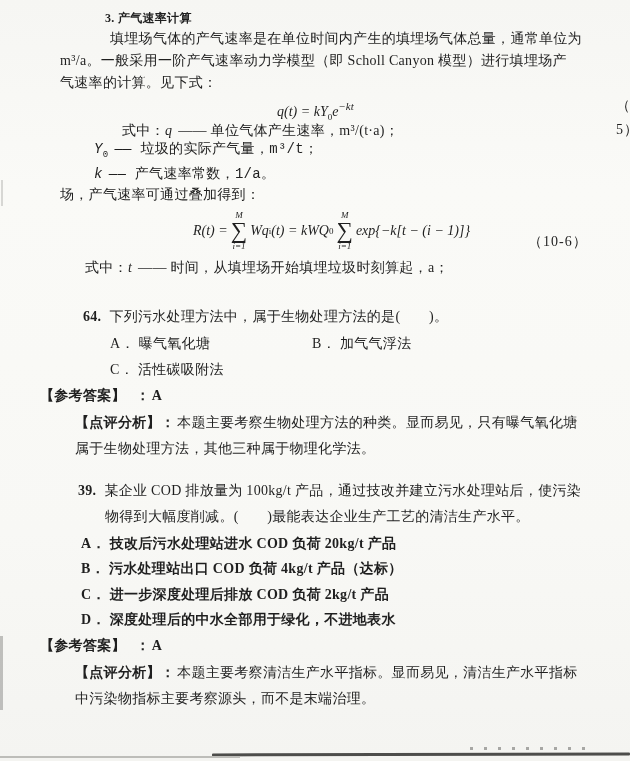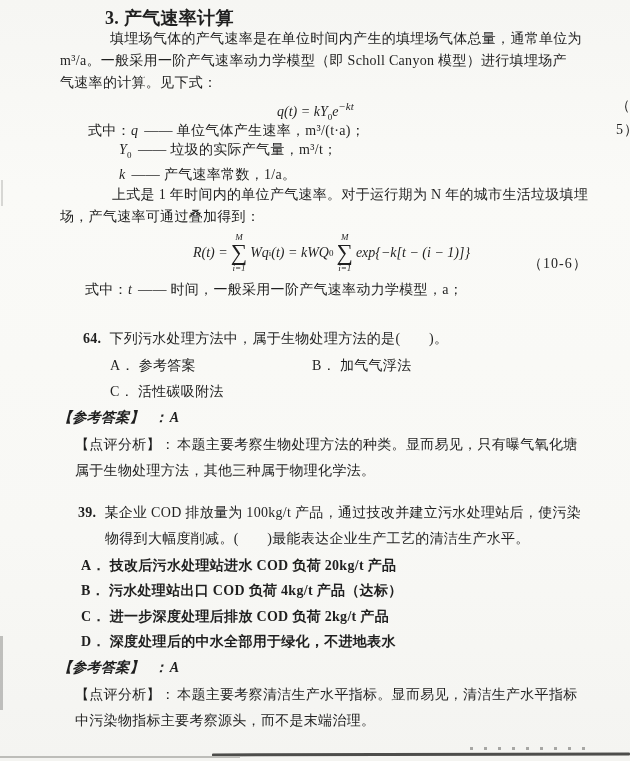--- a/index.html
+++ b/index.html
@@ -6,21 +6,21 @@
   body{
     width:630px;height:761px;overflow:hidden;
     font-family:"Liberation Serif","DejaVu Serif",serif;
     background:#e9e9e7;
   }
   .page{
     position:relative;width:630px;height:761px;overflow:hidden;
     background:linear-gradient(180deg,#f6f6f3 0%,#fafaf7 25%,#f8f8f5 70%,#f4f4f1 100%);
     color:#1f1f1f;font-size:14px;letter-spacing:.3px;
   }
-  .heading{margin:8px 0 0 105px;font-weight:bold;font-size:18px;line-height:20px;}
+  .heading{margin:8px 0 0 105px;font-weight:bold;font-size:12px;line-height:20px;}
   .line{line-height:22px;white-space:nowrap;}
   .indent-first{margin-left:110px;}
   .flush{margin-left:60px;}
   .p2-first{margin-left:112px;}
 
   
   .formula-row{position:relative;height:24px;line-height:24px;}
   .formula-row.f2{height:46px;line-height:46px;margin-top:2px;}
   .math{font-style:italic;font-family:"Liberation Serif","DejaVu Serif",serif;letter-spacing:0;}
   .f1 .math{margin-left:277px;}
@@ -28,43 +28,43 @@
   sub{font-size:9px;font-style:normal;}
   sup{font-size:11px;}
   .eq-label{position:absolute;top:0;font-style:normal;letter-spacing:1px;}
   .f1 .eq-label{left:572px;margin-left:44px;}
   .f2 .eq-label{left:528px;top:11px;}
   .sum{display:inline-flex;flex-direction:column;align-items:center;margin:0 3px;line-height:1;}
   .sum .lim{font-size:9px;font-style:italic;line-height:10px;letter-spacing:0;}
   .sum .sig{font-size:23px;line-height:21px;font-style:normal;}
 
   
-  .where{margin-top:3px;}
+  .where{margin-top:3px;padding-left:34px;}
   .where-line{line-height:19px;white-space:nowrap;}
   .where-first{margin-left:88px;}
-  .where-cont{margin-left:119px;}
+  .where-cont{margin-left:60px;font-family:Liberation Mono, monospace;}
   .sym{font-style:italic;}
   .desc{margin-left:6px;}
   .where2{margin-top:4px;margin-left:85px;line-height:20px;}
 
   
   .q-stem{line-height:22px;white-space:nowrap;}
   .q38-stem{margin:28px 0 0 83px;}
   .q39-stem{margin:16px 30px 0 105px;text-indent:-27px;white-space:normal;line-height:26px;}
   .qnum{font-weight:bold;margin-right:8px;}
   .opts-grid{margin:3px 0 0 110px;display:grid;grid-template-columns:202px auto;}
   .opt{line-height:26px;white-space:nowrap;}
   .opt-label{margin-right:4px;}
   .opts-col{margin:1px 0 0 81px;font-weight:bold;}
   .opts-col .opt{line-height:25.5px;display:block;}
-  .answer-line{margin:2px 0 0 58px;line-height:22px;font-weight:bold;font-style:italic;}
+  .answer-line{margin:2px 0 0 40px;line-height:22px;font-weight:bold;}
   .answer-line .ans{margin-left:10px;letter-spacing:2px;}
   .analysis{margin:3px 30px 0 75px;}
   .a-line{line-height:26px;white-space:nowrap;}
-  .a-label{font-weight:normal;margin-right:2px;}
+  .a-label{font-weight:bold;margin-right:2px;}
 
   
   .scan-line-dark{position:absolute;left:212px;right:0;top:753px;height:3px;
     background:#4d4d4b;transform:rotate(-.12deg);border-radius:1px;}
   .scan-line-light{position:absolute;left:0;width:240px;top:756px;height:2px;background:#bdbdb9;}
   .edge-smudge{position:absolute;left:0;top:636px;width:3px;height:74px;background:rgba(125,125,122,.45);}
   .edge-smudge2{position:absolute;left:1px;top:180px;width:2px;height:26px;background:rgba(150,150,146,.35);}
   .tick-marks{position:absolute;left:470px;top:747px;width:120px;height:3px;
     background:repeating-linear-gradient(90deg,rgba(90,90,88,.5) 0 3px,transparent 3px 14px);}
 </style>
@@ -89,21 +89,20 @@
       <span>式中：</span><span class="sym">q</span><span class="desc">—— 单位气体产生速率，m³/(t·a)；</span>
     </div>
     <div class="where-line where-cont">
       <span class="sym">Y</span><sub>0</sub><span class="desc">—— 垃圾的实际产气量，m³/t；</span>
     </div>
     <div class="where-line where-cont">
       <span class="sym">k</span><span class="desc">—— 产气速率常数，1/a。</span>
     </div>
   </div>
 
-  <div class="line p2-first">上式是 1 年时间内的单位产气速率。对于运行期为 N 年的城市生活垃圾填埋</div>
   <div class="line flush">场，产气速率可通过叠加得到：</div>
 
   <div class="formula-row f2">
     <span class="f2-inner math">
       <span>R(t) = </span>
         <span class="sum">
           <span class="lim">M</span>
           <span class="sig">∑</span>
           <span class="lim">i=1</span>
         </span>
@@ -115,28 +114,28 @@
           <span class="lim">M</span>
           <span class="sig">∑</span>
           <span class="lim">i=1</span>
         </span>
         <span>exp{−k[t − (i − 1)]}</span>
     </span>
     <span class="eq-label">（10-6）</span>
   </div>
 
   <div class="where2">
-    <span>式中：</span><span class="sym">t</span><span class="desc">—— 时间，一般采用一阶产气速率动力学模型，a；</span>
+    <span>式中：</span><span class="sym">t</span><span class="desc">—— 时间，从填埋场开始填埋垃圾时刻算起，a；</span>
   </div>
 
   <div class="q-stem q38-stem">
     <span class="qnum">64.</span><span>下列污水处理方法中，属于生物处理方法的是(　　)。</span>
   </div>
   <div class="opts-grid">
-    <span class="opt"><span class="opt-label">A．</span><span>参考答案</span></span>
+    <span class="opt"><span class="opt-label">A．</span><span>曝气氧化塘</span></span>
     <span class="opt"><span class="opt-label">B．</span><span>加气气浮法</span></span>
     <span class="opt"><span class="opt-label">C．</span><span>活性碳吸附法</span></span>
   </div>
   <div class="answer-line">
     <span>【参考答案】</span><span class="ans">：A</span>
   </div>
   <div class="analysis">
     <div class="a-line">
       <span class="a-label">【点评分析】：</span><span>本题主要考察生物处理方法的种类。显而易见，只有曝气氧化塘</span>
     </div>

